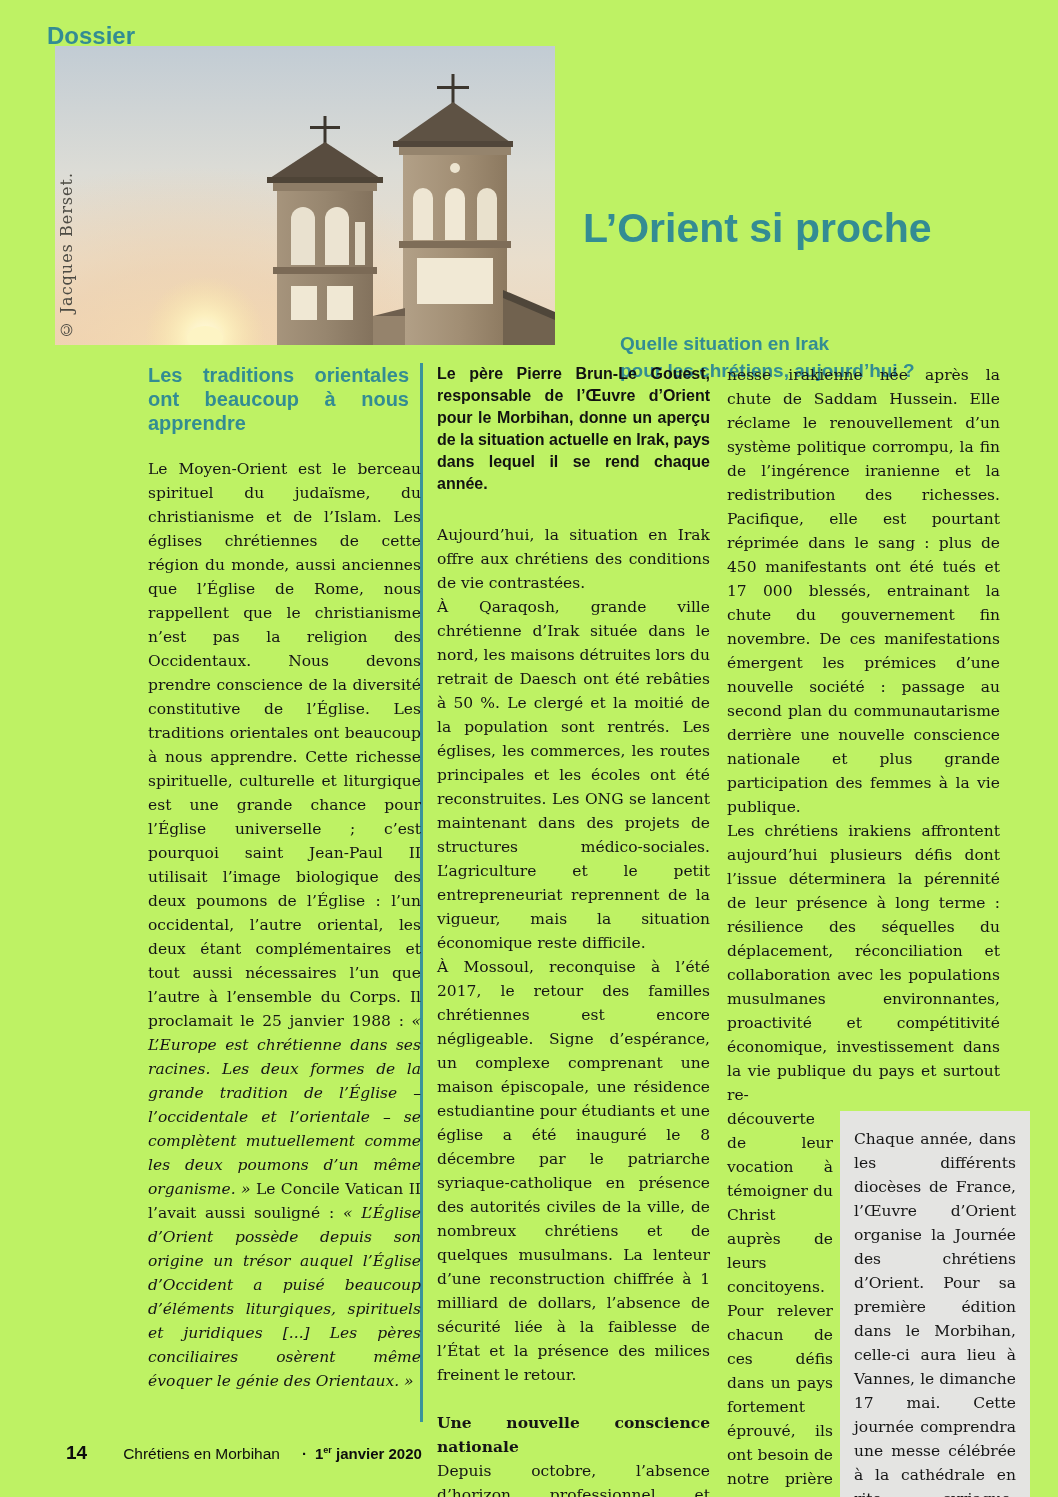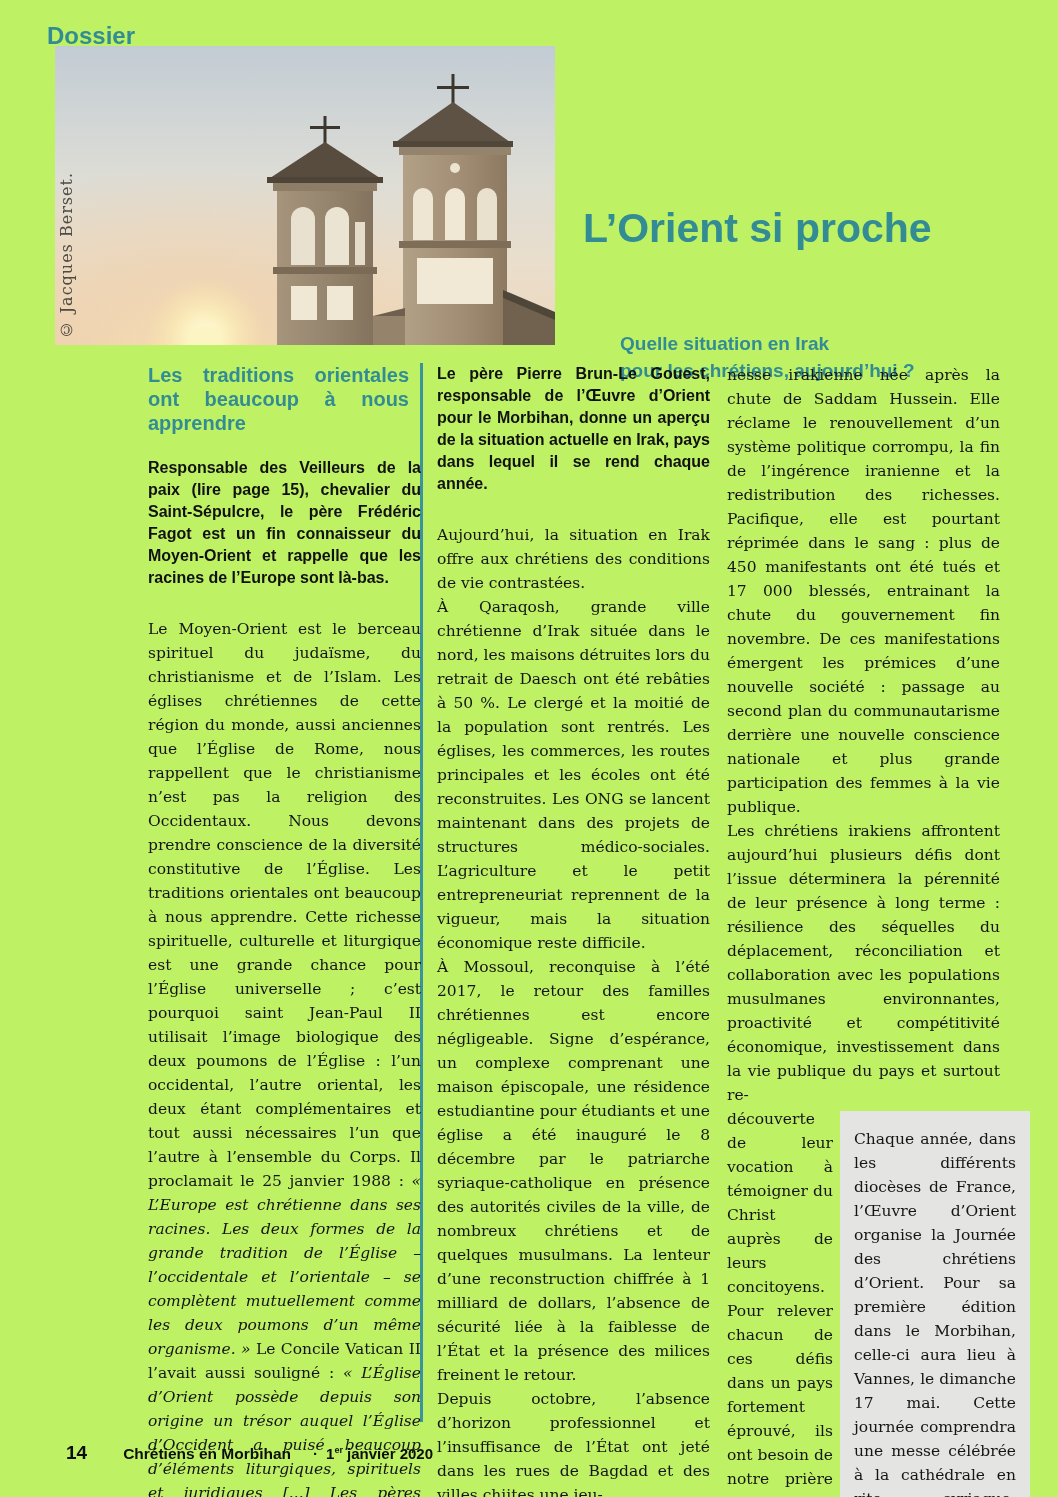--- a/index.html
+++ b/index.html
@@ -37,21 +37,21 @@
 
   .wrap-row{display:flex;align-items:flex-start;margin-top:0;}
   .narrow{width:106px;flex:0 0 auto;text-align:justify;}
   .sidebar-box{flex:0 0 auto;width:190px;margin-left:7px;margin-top:4px;background:#e4e4e2;
                padding:16px 14px 20px 14px;box-sizing:border-box;}
   .sidebar-text{margin:0;font-size:15.5px;line-height:24px;text-align:justify;hyphens:auto;}
 
   .footer{position:absolute;left:66px;top:1442px;display:flex;align-items:baseline;
           font-family:"Liberation Sans",sans-serif;color:#0d0d0d;gap:8px;}
   .pagenum{font-weight:bold;font-size:19px;}
-  .mag{font-weight:bold;font-size:15.5px;margin-left:28px;}
+  .mag{font-weight:normal;font-size:15.5px;margin-left:28px;}
   .footdate{font-size:15px;font-weight:bold;margin-left:0;}
   .footdot{font-size:15px;font-weight:bold;margin-left:14px;}
   .footdate sup{font-size:9px;}
 </style>
 </head>
 <body>
 
 <div class="page">
 
   <div class="dossier">Dossier</div>
@@ -140,29 +140,29 @@
 
   <div class="subtitle">
     <div>Quelle situation en Irak</div>
     <div>pour les chrétiens, aujourd’hui ?</div>
   </div>
 
   <div class="divider"></div>
 
   <section class="col col1">
     <h2 class="teal-heading">Les traditions orientales ont beaucoup à nous apprendre</h2>
-    <p class="lead">Responsable des Veilleurs de la paix (lire page 15), chevalier du Saint-Sépulcre, le père Frédéric Fagot est un fin connaisseur du Moyen-Orient et rappelle que les racines de l’Europe sont là-bas.</p>
     <p class="body"><span>Le Moyen-Orient est le berceau spirituel du judaïsme, du christianisme et de l’Islam. Les églises chrétiennes de cette région du monde, aussi anciennes que l’Église de Rome, nous rappellent que le christianisme n’est pas la religion des Occidentaux. Nous devons prendre conscience de la diversité constitutive de l’Église. Les traditions orientales ont beaucoup à nous apprendre. Cette richesse spirituelle, culturelle et liturgique est une grande chance pour l’Église universelle ; c’est pourquoi saint Jean-Paul II utilisait l’image biologique des deux poumons de l’Église : l’un occidental, l’autre oriental, les deux étant complémentaires et tout aussi nécessaires l’un que l’autre à l’ensemble du Corps. Il proclamait le 25 janvier 1988 : </span><span class="quote">« L’Europe est chrétienne dans ses racines. Les deux formes de la grande tradition de l’Église – l’occidentale et l’orientale – se complètent mutuellement comme les deux poumons d’un même organisme. »</span><span> Le Concile Vatican II l’avait aussi souligné : </span><span class="quote">« L’Église d’Orient possède depuis son origine un trésor auquel l’Église d’Occident a puisé beaucoup d’éléments liturgiques, spirituels et juridiques [...] Les pères conciliaires osèrent même évoquer le génie des Orientaux. »</span></p>
   </section>
 
   <section class="col col2">
     <p class="lead">Le père Pierre Brun-Le Gouest, responsable de l’Œuvre d’Orient pour le Morbihan, donne un aperçu de la situation actuelle en Irak, pays dans lequel il se rend chaque année.</p>
     <p class="body">Aujourd’hui, la situation en Irak offre aux chrétiens des conditions de vie contrastées.</p>
     <p class="body">À Qaraqosh, grande ville chrétienne d’Irak située dans le nord, les maisons détruites lors du retrait de Daesch ont été rebâties à 50 %. Le clergé et la moitié de la population sont rentrés. Les églises, les commerces, les routes principales et les écoles ont été reconstruites. Les ONG se lancent maintenant dans des projets de structures médico-sociales. L’agriculture et le petit entrepreneuriat reprennent de la vigueur, mais la situation économique reste difficile.</p>
     <p class="body">À Mossoul, reconquise à l’été 2017, le retour des familles chrétiennes est encore négligeable. Signe d’espérance, un complexe comprenant une maison épiscopale, une résidence estudiantine pour étudiants et une église a été inauguré le 8 décembre par le patriarche syriaque-catholique en présence des autorités civiles de la ville, de nombreux chrétiens et de quelques musulmans. La lenteur d’une reconstruction chiffrée à 1 milliard de dollars, l’absence de sécurité liée à la faiblesse de l’État et la présence des milices freinent le retour.</p>
+    <h3 class="subhead">Une nouvelle conscience nationale</h3>
     <p class="body">Depuis octobre, l’absence d’horizon professionnel et l’insuffisance de l’État ont jeté dans les rues de Bagdad et des villes chiites une jeu-</p>
   </section>
 
   <section class="col col3">
     <p class="body" style="width:273px;">nesse irakienne née après la chute de Saddam Hussein. Elle réclame le renouvellement d’un système politique corrompu, la fin de l’ingérence iranienne et la redistribution des richesses. Pacifique, elle est pourtant réprimée dans le sang : plus de 450 manifestants ont été tués et 17 000 blessés, entrainant la chute du gouvernement fin novembre. De ces manifestations émergent les prémices d’une nouvelle société : passage au second plan du communautarisme derrière une nouvelle conscience nationale et plus grande participation des femmes à la vie publique.</p>
     <p class="body" style="width:273px;">Les chrétiens irakiens affrontent aujourd’hui plusieurs défis dont l’issue déterminera la pérennité de leur présence à long terme : résilience des séquelles du déplacement, réconciliation et collaboration avec les populations musulmanes environnantes, proactivité et compétitivité économique, investissement dans la vie publique du pays et surtout re-</p>
     <div class="wrap-row">
       <p class="body narrow"><span>découverte de leur vocation à témoigner du Christ auprès de leurs concitoyens. Pour relever chacun de ces défis dans un pays fortement éprouvé, ils ont besoin de notre prière et de notre aide !</span></p>
       <aside class="sidebar-box">
         <p class="sidebar-text">Chaque année, dans les différents diocèses de France, l’Œuvre d’Orient organise la Journée des chrétiens d’Orient. Pour sa première édition dans le Morbihan, celle-ci aura lieu à Vannes, le dimanche 17 mai. Cette journée comprendra une messe célébrée à la cathédrale en rite syriaque-catholique, une conférence et l’inauguration d’une exposition pédagogique.</p>

